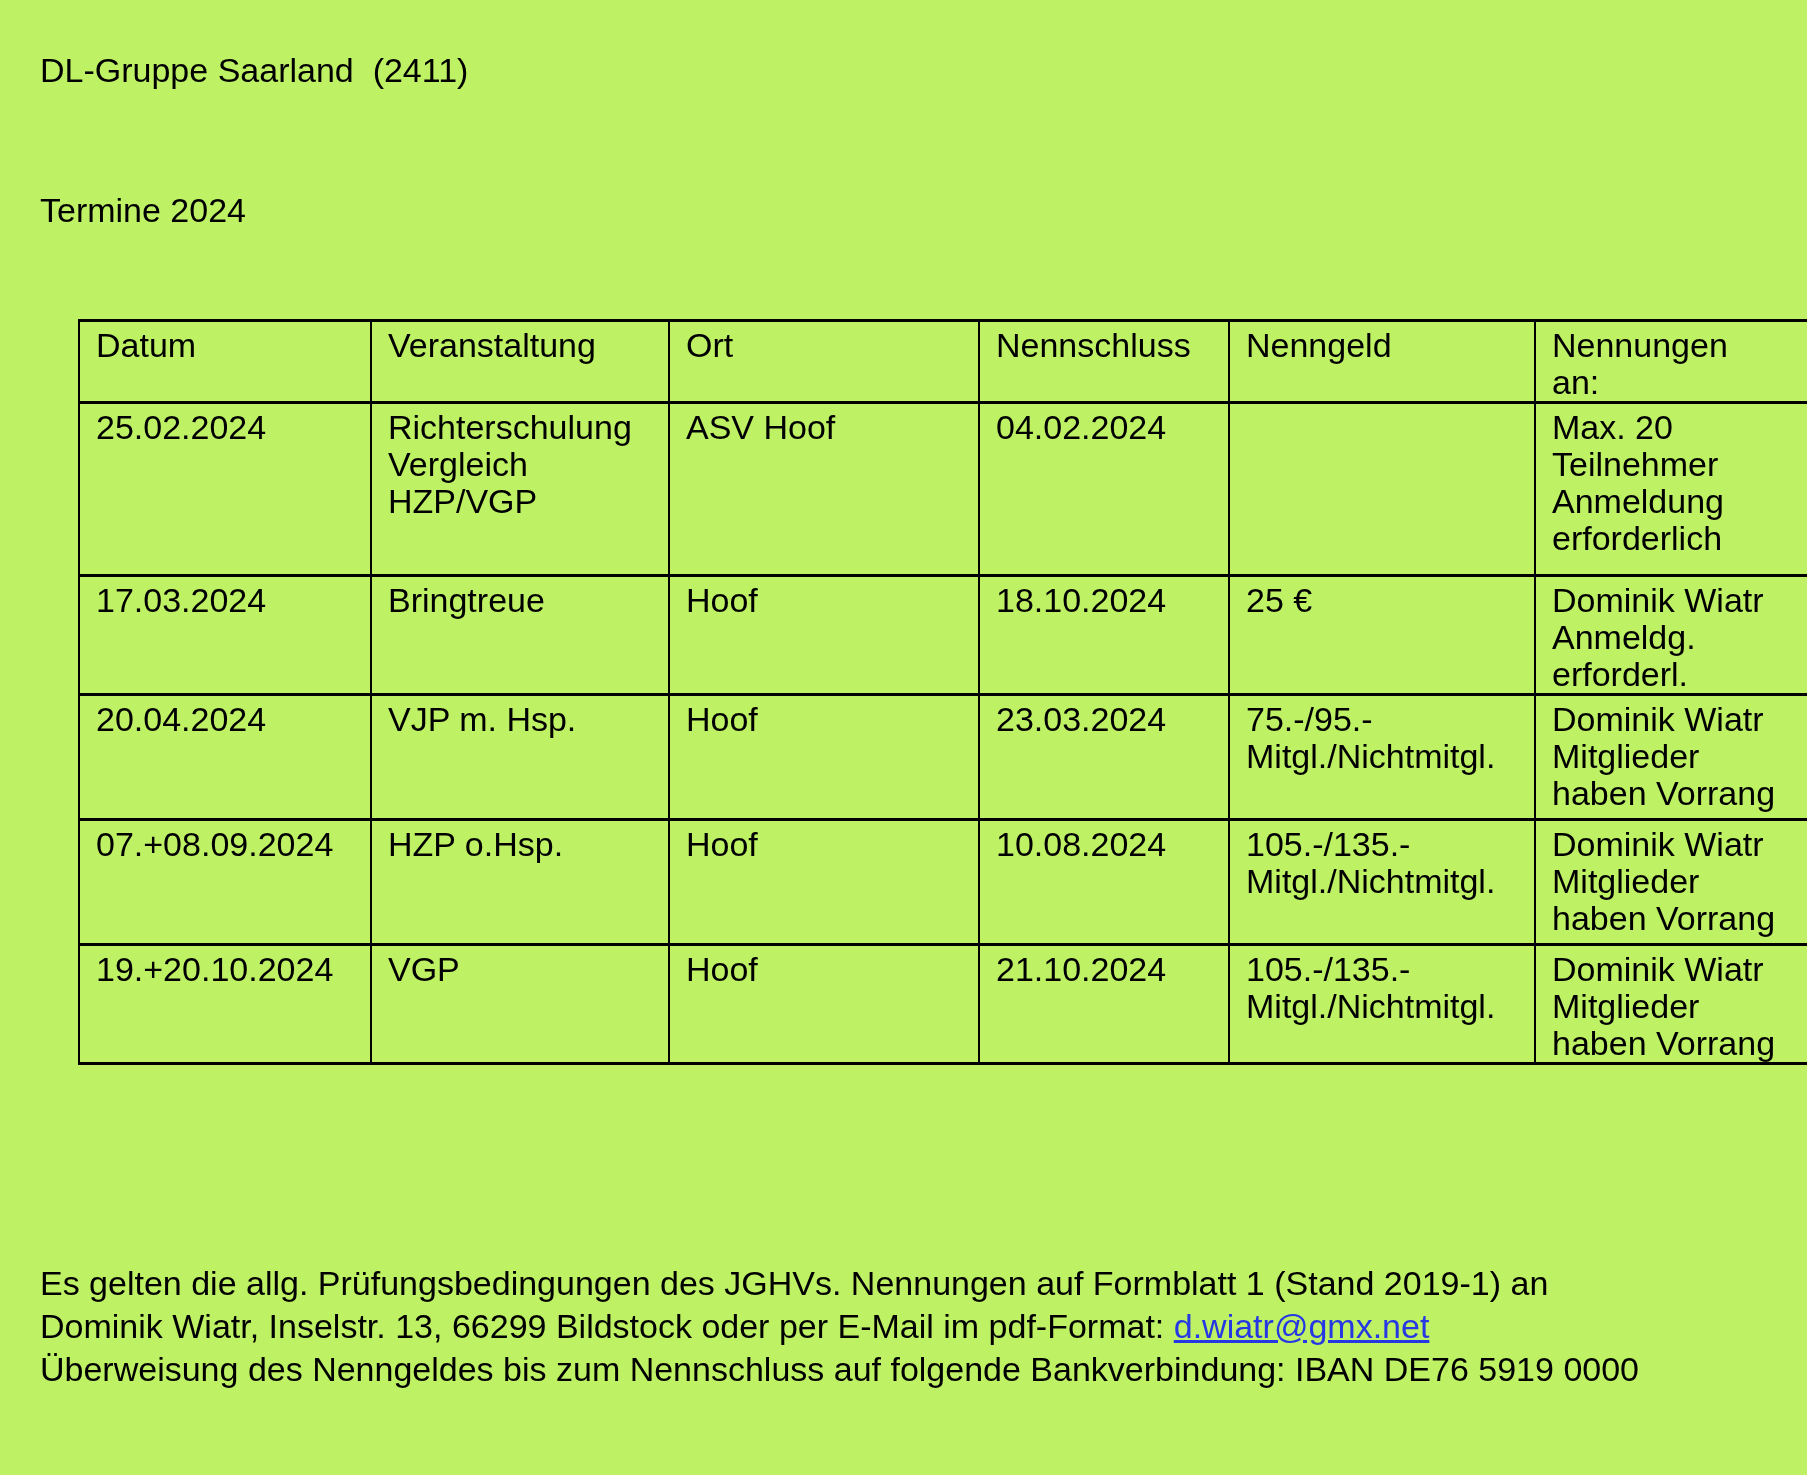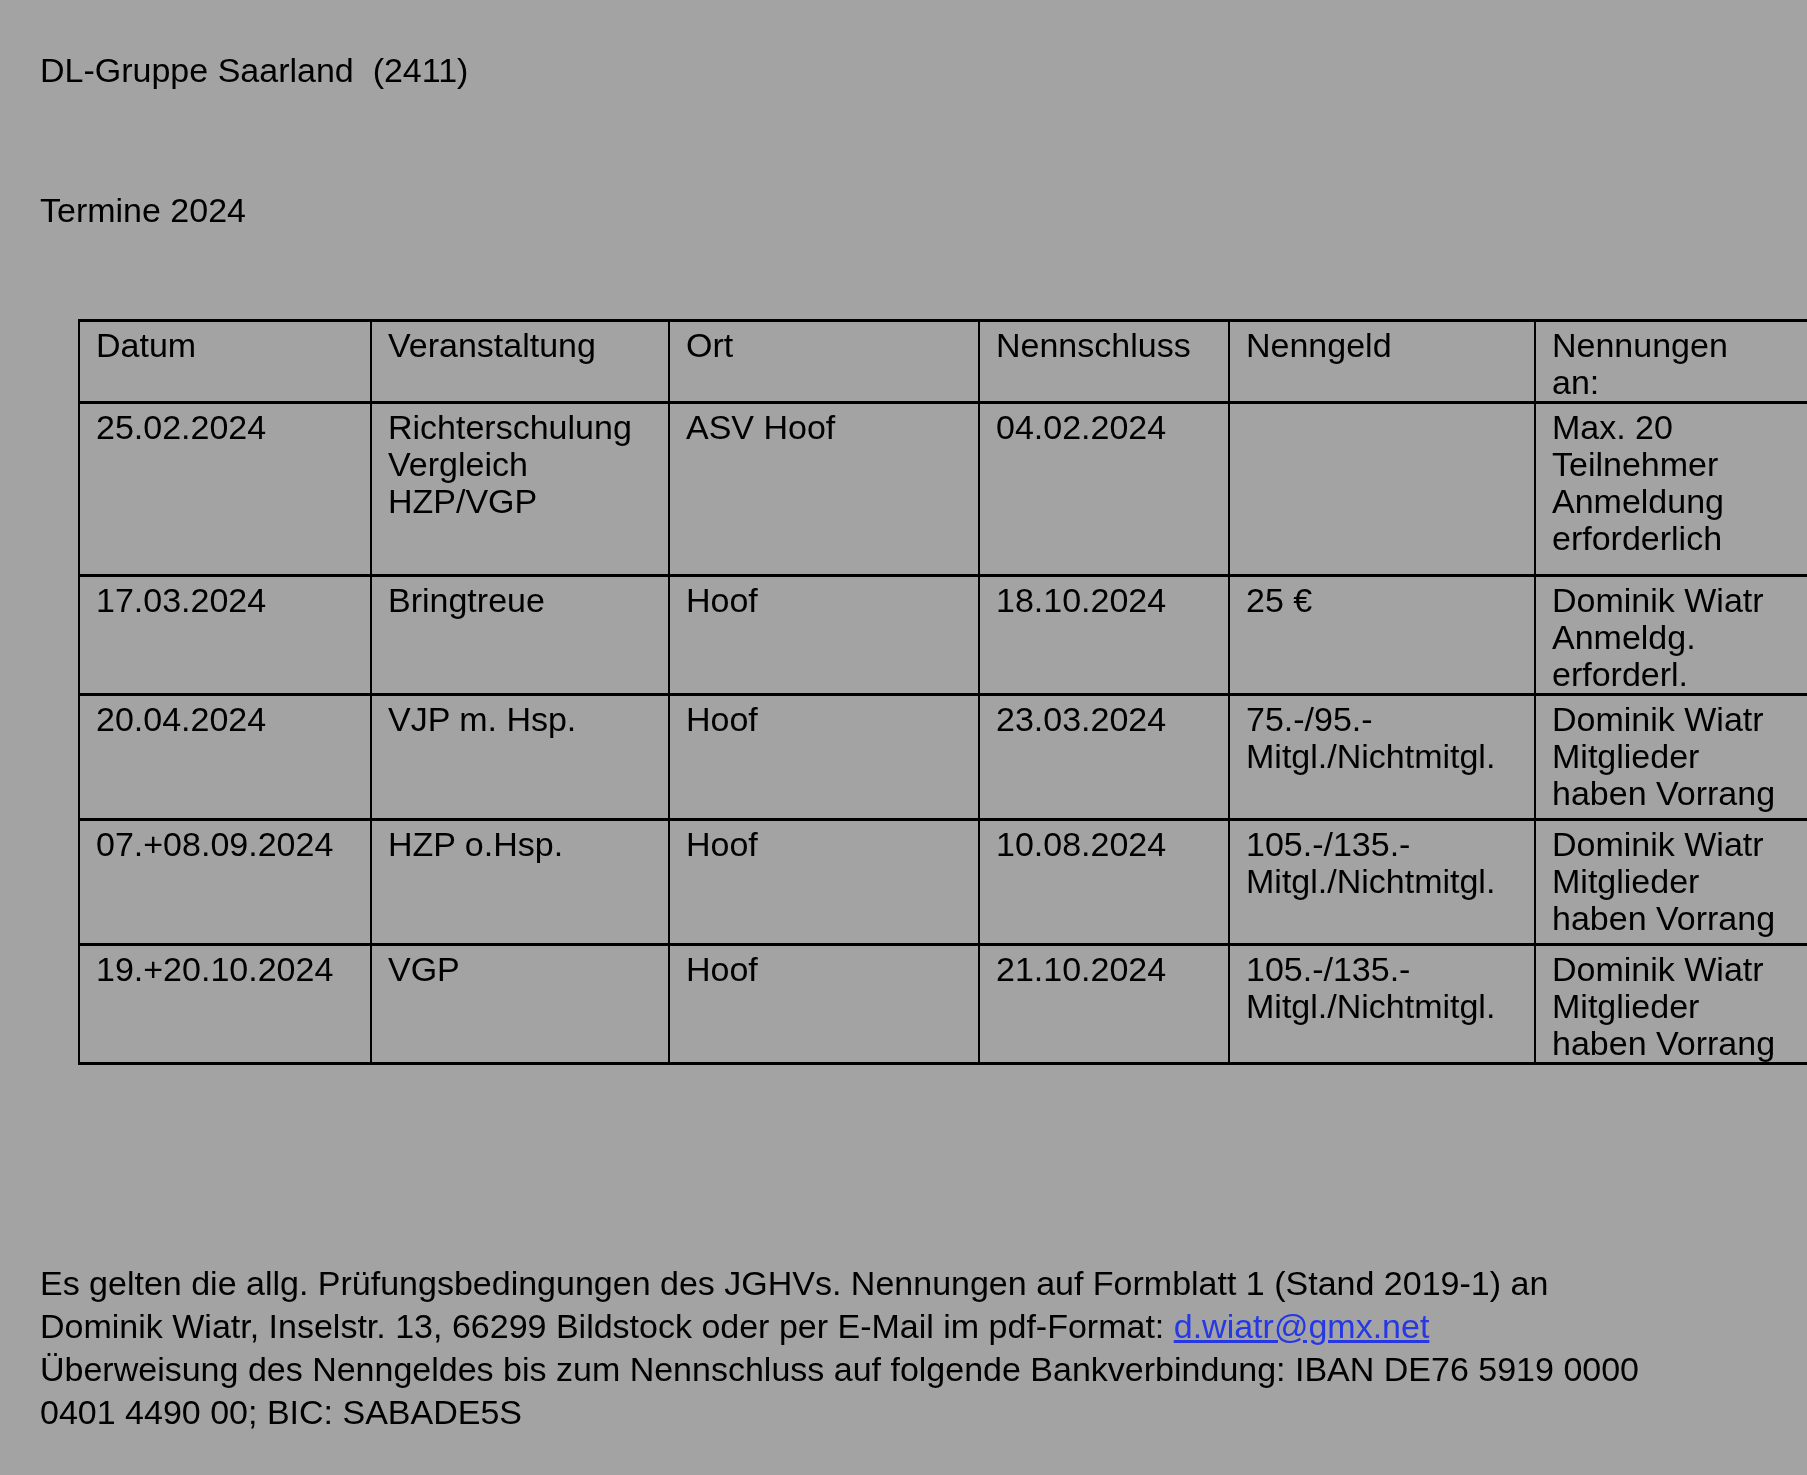--- a/index.html
+++ b/index.html
@@ -2,21 +2,21 @@
 <html><head>
 <meta charset="utf-8">
 <style>
   html, body { margin: 0; padding: 0; }
   body {
     width: 1807px; height: 1475px;
     background: #ffffff;
     font-family: "Liberation Sans", sans-serif;
     color: #000000;
   }
-  .page { position: relative; width: 1807px; height: 1475px; background: #a3a3a3; overflow: hidden; }
+  .page { position: relative; width: 1807px; height: 1475px; background: #bef264; overflow: hidden; }
 
   .doc-title {
     position: absolute; left: 40px; top: 50px;
     font-size: 34px; line-height: 40px;
     white-space: pre-wrap; 
   }
   .doc-subtitle {
     position: absolute; left: 40px; top: 190px;
     font-size: 34px; line-height: 40px;
   }
@@ -137,16 +137,15 @@
 Mitglieder
 haben Vorrang</td>
         </tr>
       </tbody>
   </table>
 
   <div class="doc-footer">
     <div class="ftr-line">Es gelten die allg. Prüfungsbedingungen des JGHVs. Nennungen auf Formblatt 1 (Stand 2019-1) an</div>
     <div class="ftr-line"><span>Dominik Wiatr, Inselstr. 13, 66299 Bildstock oder per E-Mail im pdf-Format: </span><a href="#" style="color: rgb(38, 55, 228);">d.wiatr@gmx.net</a></div>
     <div class="ftr-line">Überweisung des Nenngeldes bis zum Nennschluss auf folgende Bankverbindung: IBAN DE76 5919 0000</div>
-    <div class="ftr-line">0401 4490 00; BIC: SABADE5S</div>
   </div>
 
 </div>
 
 </body></html>

